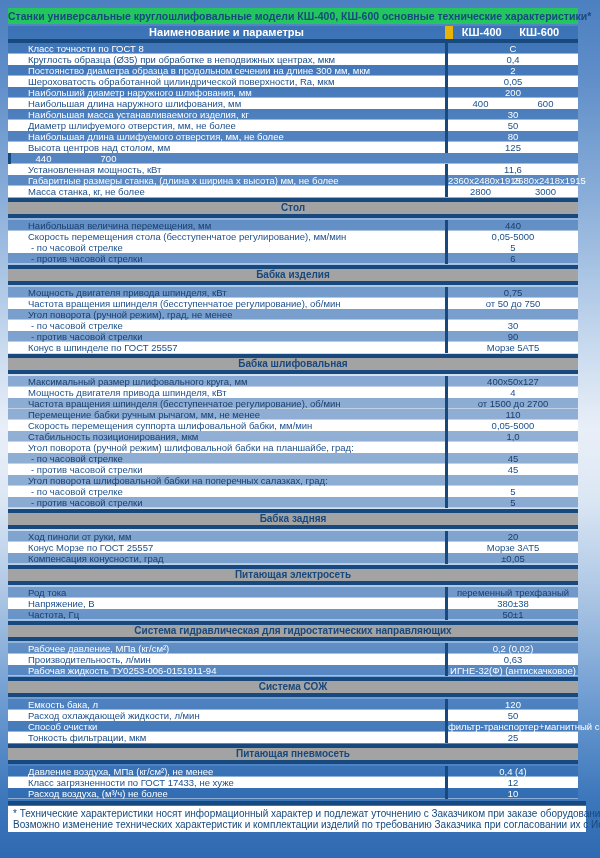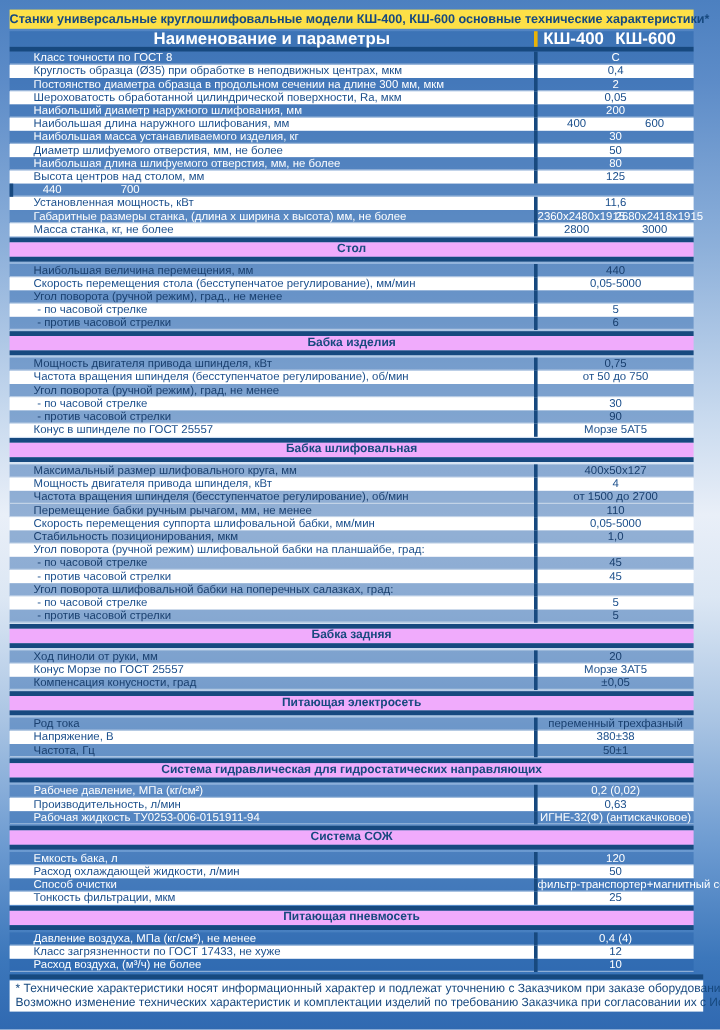--- a/index.html
+++ b/index.html
@@ -6,38 +6,38 @@
   body{
     width:600px;height:858px;overflow:hidden;
     font-family:"Liberation Sans","DejaVu Sans",sans-serif;
     background:linear-gradient(180deg,
       #4c80c0 0%, #5d8cc8 8%, #8db0da 24%, #c7d9ee 40%,
       #e9eff8 50%, #dce7f4 58%, #a9c4e3 70%, #6d9bd1 82%,
       #3c77bb 93%, #3069b1 100%);
   }
   .page{position:absolute;left:8px;top:8px;width:570px;}
   .title-bar{
-    height:16px;line-height:16px;background:#fde047;
+    height:16px;line-height:16px;background:#22c55e;
     text-align:center;font-size:10.5px;font-weight:bold;color:#17497f;
     white-space:nowrap;
   }
   .gap2{height:2px;}
   .gap1{height:1px;}
   .gap{height:2px;}
   .col-header{
     height:13px;line-height:13px;display:flex;
     background:rgba(36,96,168,0.48);
-    color:#ffffff;font-weight:bold;font-size:14px;
+    color:#ffffff;font-weight:bold;font-size:11px;
   }
   .col-header .h-name{width:437px;text-align:center;}
-  .col-header .h-vals{width:123px;display:flex;border-left:3px solid #eab308;box-sizing:border-box;}
+  .col-header .h-vals{width:123px;display:flex;border-left:8px solid #eab308;box-sizing:border-box;}
   .col-header .h-val{width:65px;text-align:center;white-space:nowrap;}
   .bar{height:4px;background:#17497f;}
   .section-title{
-    height:12px;line-height:12px;background:#f0abfc;
+    height:12px;line-height:12px;background:#a3a3a3;
     text-align:center;font-size:10px;font-weight:bold;color:#17497f;
     white-space:nowrap;
   }
   .row{height:11px;line-height:11px;display:flex;font-size:9.5px;
        box-shadow:inset 0 -1px 0 rgba(255,255,255,0.45);}
   .row.white{background:#ffffff;color:#1b4f8c;}
   .row.band{background:rgba(36,96,168,0.44);}
   .row.band.dark{color:#ffffff;}
   .row.band.light{color:#193f6e;}
   .cell-name{width:437px;padding-left:20px;box-sizing:border-box;
@@ -169,26 +169,20 @@
           <div class="cell-vals">
             <div class="val merged">440</div>
           </div>
         </div>
         <div class="row white">
           <div class="cell-name">Скорость перемещения стола (бесступенчатое регулирование), мм/мин</div>
           <div class="cell-vals">
             <div class="val merged">0,05-5000</div>
           </div>
         </div>
-        <div class="row band light">
-          <div class="cell-name">Угол поворота (ручной режим), град., не менее</div>
-          <div class="cell-vals">
-            <div class="val merged"></div>
-          </div>
-        </div>
         <div class="row white">
           <div class="cell-name indent">- по часовой стрелке</div>
           <div class="cell-vals">
             <div class="val merged">5</div>
           </div>
         </div>
         <div class="row band light">
           <div class="cell-name indent">- против часовой стрелки</div>
           <div class="cell-vals">
             <div class="val merged">6</div>

